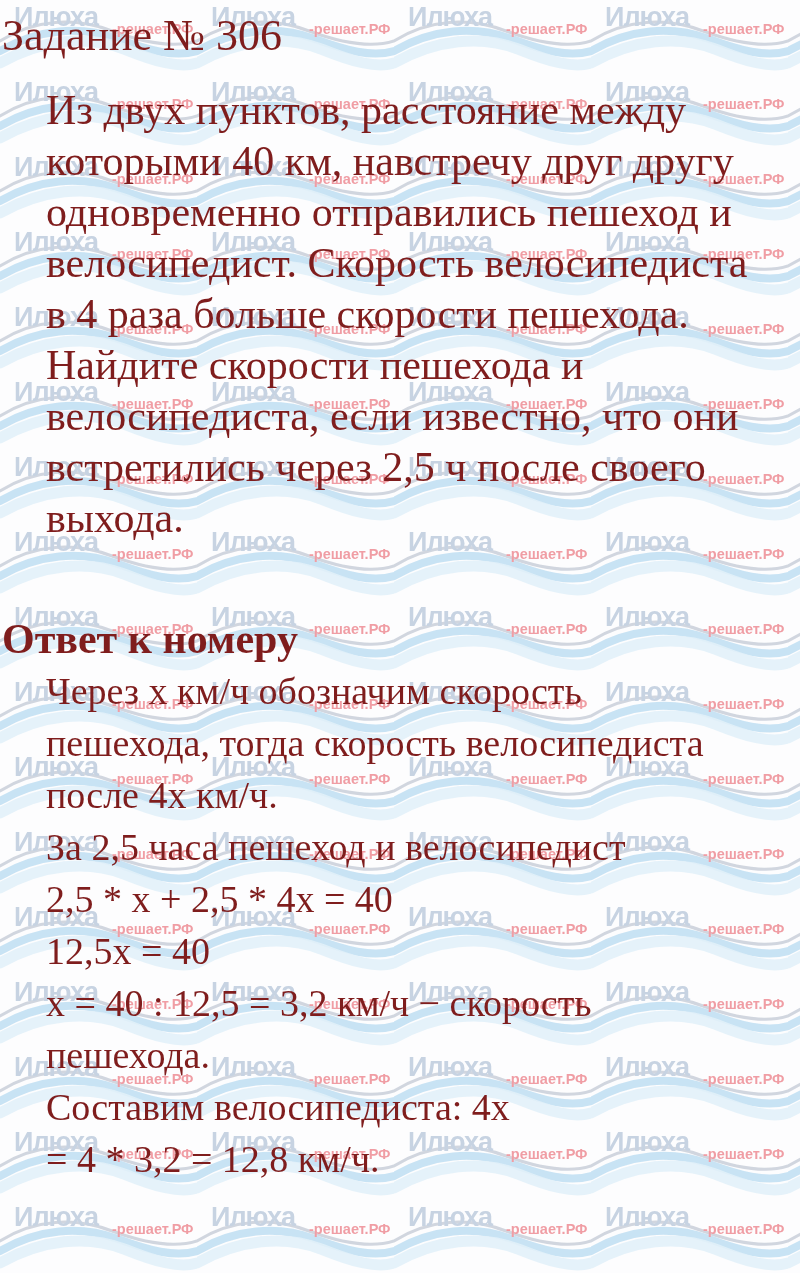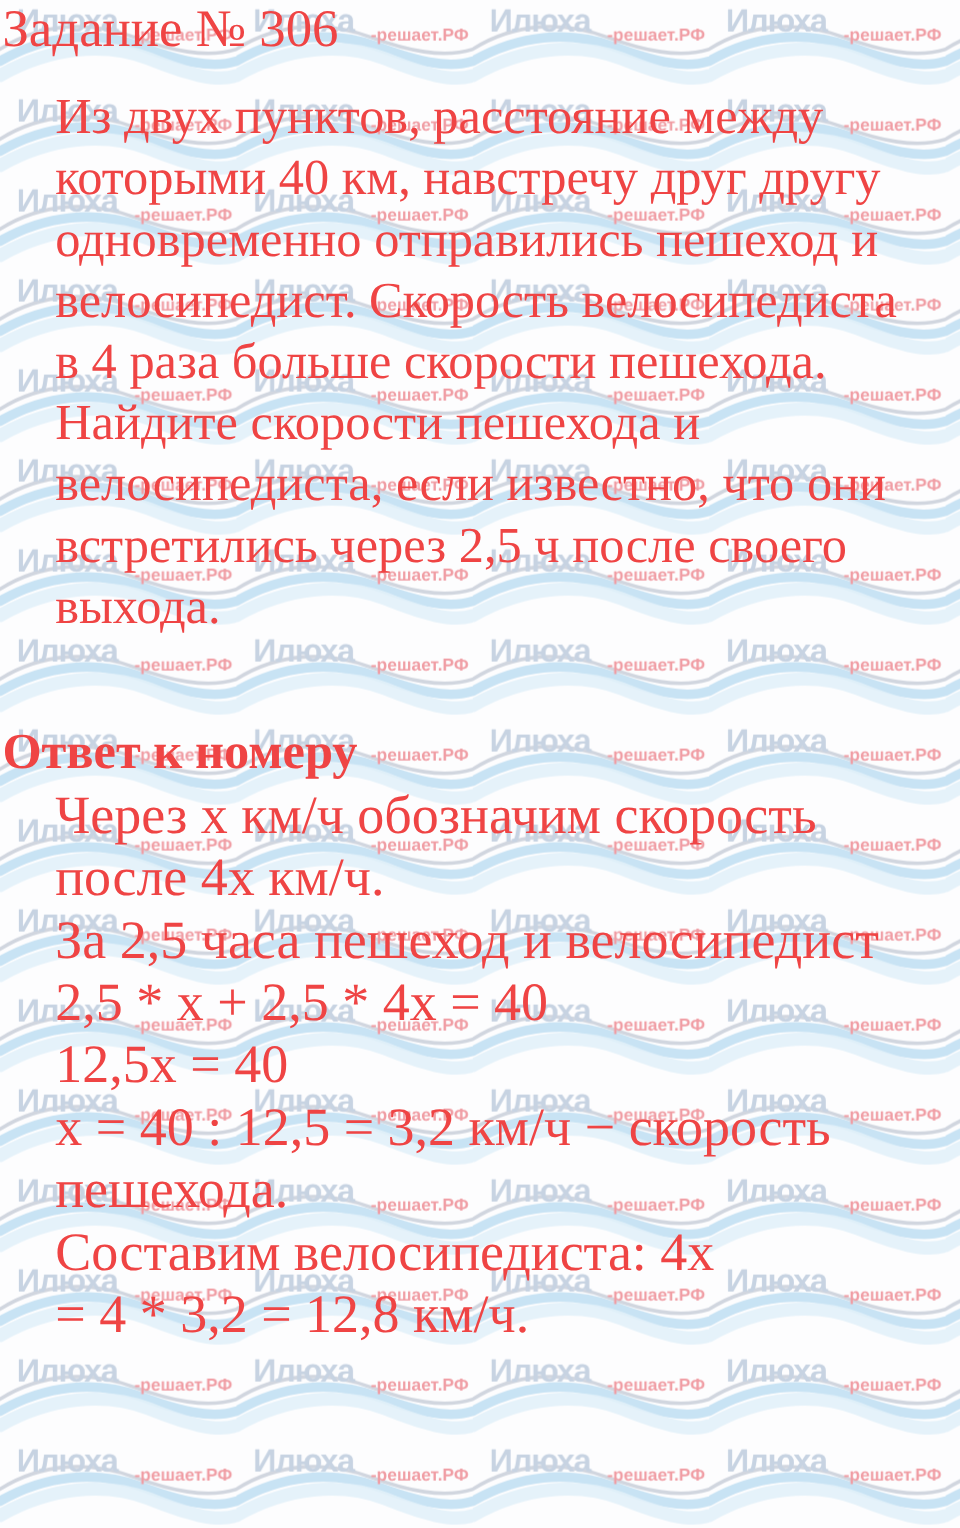--- a/index.html
+++ b/index.html
@@ -33,23 +33,23 @@
   }
   .wm-site-text {
     font-family: "Liberation Sans", "DejaVu Sans", sans-serif;
     font-weight: 700;
     font-size: 14.5px;
     letter-spacing: 0px;
   }
   .content {
     position: absolute;
     left: 2px;
-    top: 4px;
+    top: 16px;
     width: 798px;
-    color: #ef4444;
+    color: #7f1d1d;
   }
   .doc-title {
     margin: -4px 0 0 0;
     font-size: 44px;
     line-height: 48px;
     font-weight: 400;
     white-space: nowrap;
   }
   .problem-block {
     margin-top: 25px;
@@ -60,21 +60,21 @@
     margin-top: 69px;
   }
   .answer-heading {
     margin: 0;
     font-size: 42px;
     line-height: 52px;
     font-weight: 700;
     white-space: nowrap;
   }
   .answer-lines {
-    font-size: 45px;
+    font-size: 38px;
     line-height: 52px;
   }
   .text-line {
     white-space: nowrap;
     margin-left: 44px;
   }
 </style>
 </head>
 <body>
 
@@ -107,20 +107,21 @@
         <div class="text-line">Найдите скорости пешехода и</div>
         <div class="text-line">велосипедиста, если известно, что они</div>
         <div class="text-line">встретились через 2,5 ч после своего</div>
         <div class="text-line">выхода.</div>
       </div>
 
     <div class="answer-block">
       <h2 class="answer-heading">Ответ к номеру</h2>
       <div class="answer-lines">
           <div class="text-line">Через x км/ч обозначим скорость</div>
+          <div class="text-line">пешехода, тогда скорость велосипедиста</div>
           <div class="text-line">после 4x км/ч.</div>
           <div class="text-line">За 2,5 часа пешеход и велосипедист</div>
           <div class="text-line">2,5 * x + 2,5 * 4x = 40</div>
           <div class="text-line">12,5x = 40</div>
           <div class="text-line">x = 40 : 12,5 = 3,2 км/ч − скорость</div>
           <div class="text-line">пешехода.</div>
           <div class="text-line">Составим велосипедиста: 4x</div>
           <div class="text-line">= 4 * 3,2 = 12,8 км/ч.</div>
         </div>
     </div>

